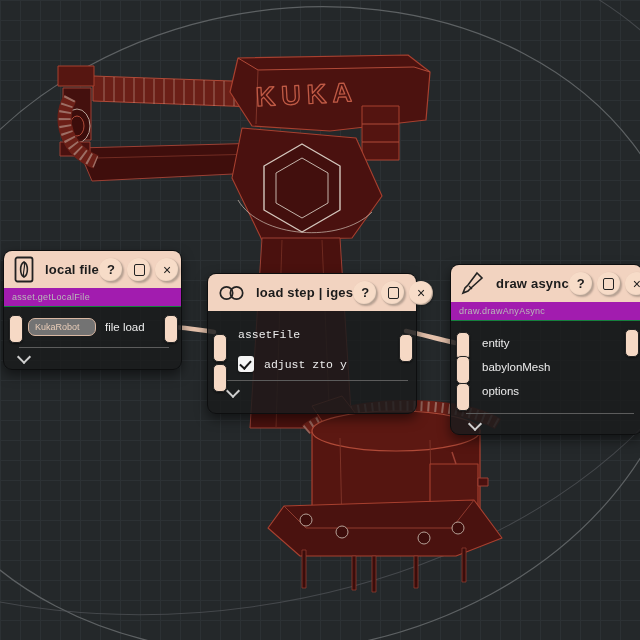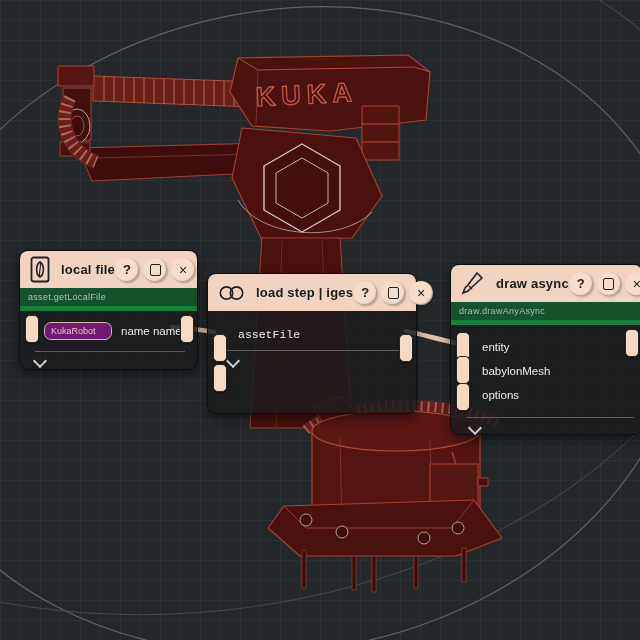--- a/index.html
+++ b/index.html
@@ -31,50 +31,50 @@
     width:24px;height:24px;border-radius:50%;border:none;padding:0;
     background:#f7dcc8;color:#1c1c1c;font-family:inherit;
     font-size:13px;font-weight:bold;line-height:24px;text-align:center;
     box-shadow:inset -1px -1px 1px rgba(0,0,0,.28), 1px 1px 2px rgba(0,0,0,.25);
     cursor:pointer;display:flex;align-items:center;justify-content:center;
   }
   .hbtn.close{font-weight:normal;font-size:14px;}
   .copyicon{width:9px;height:10px;border:1.6px solid #222;border-radius:2px;position:relative;display:block;background:#f7dcc8;}
   .copyicon::before{content:"";position:absolute;top:-5px;left:3px;width:9px;height:10px;border:1.6px solid #222;border-radius:2px;z-index:-1;}
   .node-sub{
-    height:18px;background:#14532d;color:#b9b9b9;font-size:9px;
+    height:18px;background:#a21caf;color:#b9b9b9;font-size:9px;
     display:flex;align-items:center;padding-left:8px;letter-spacing:.3px;
-    border-bottom:5px solid #15803d;
+    border-bottom:1px solid #15803d;
     text-align:center;
   }
   .node-body{position:relative;color:#ececec;}
   .nrow{display:flex;align-items:center;font-size:11.5px;}
   .rowlabel{color:#ececec;}
   .divider{height:1px;background:#5c5c5c;}
   .chevbox{width:22px;height:16px;display:flex;align-items:flex-start;justify-content:center;cursor:pointer;}
   .chev{width:8px;height:8px;border-right:2px solid #cfcfcf;border-bottom:2px solid #cfcfcf;transform:rotate(45deg);margin-top:1px;}
   .socket{
     position:absolute;width:12px;height:26px;border-radius:5px;
     background:#f6d9c5;border:1px solid #252525;box-shadow:0 1px 2px rgba(0,0,0,.55);
     cursor:crosshair;z-index:4;
   }
   .txtinput{
-    width:54px;height:14px;background:#701a75;border:1px solid #d8b7a2;border-radius:7px;
+    width:54px;height:14px;background:#737373;border:1px solid #d8b7a2;border-radius:7px;
     color:#e9cdb8;font-size:9px;font-family:inherit;padding:1px 6px;outline:none;
   }
   .checkbox{
     width:16px;height:16px;background:#f4f4f4;border-radius:3px;position:relative;
     box-shadow:0 1px 2px rgba(0,0,0,.5);cursor:pointer;flex:0 0 auto;
   }
   .checkbox.checked::after{
     content:"";position:absolute;left:4px;top:1.5px;width:5px;height:9px;
     border-right:2.2px solid #161616;border-bottom:2.2px solid #161616;transform:rotate(42deg);
   }
   
-  #node-local-file{left:3px;top:250px;width:177px;height:118px;margin-left:16px;}
+  #node-local-file{left:3px;top:250px;width:177px;height:118px;}
   #node-local-file .node-body{padding-top:5px;}
   #node-local-file .nrow{height:30px;padding-left:24px;}
   #node-local-file .rowlabel{margin-left:9px;}
   #node-local-file .divider{margin:5px 12px 0 15px;}
   #node-local-file .chevbox{margin:3px 0 0 9px;}
   
   #node-load-step{left:207px;top:273px;width:208px;height:139px;}
   #node-load-step .node-body{padding-top:8px;font-family:Liberation Mono, monospace;}
   #node-load-step .nrow{height:30px;padding-left:30px;}
   #node-load-step .checkbox{margin-right:10px;}
@@ -196,21 +196,21 @@
       <button class="hbtn">
           <span class="copyicon"></span>
         </button>
       <button class="hbtn close">×</button>
     </span>
   </div>
   <div class="node-sub">asset.getLocalFile</div>
   <div class="node-body">
     <div class="nrow">
       <input class="txtinput" type="text" value="KukaRobot" style="">
-      <span class="rowlabel">name name</span>
+      <span class="rowlabel">file load</span>
     </div>
     <div class="divider"></div>
     <div class="chevbox">
       <span class="chev"></span>
     </div>
   </div>
   <span class="socket" style="left:5px;top:64px;"></span>
   <span class="socket" style="left:160px;top:64px;"></span>
 </div>
 
@@ -228,20 +228,24 @@
       <button class="hbtn">
           <span class="copyicon"></span>
         </button>
       <button class="hbtn close">×</button>
     </span>
   </div>
   <div class="node-body">
     <div class="nrow">
       <span class="rowlabel">assetFile</span>
     </div>
+    <div class="nrow">
+      <span class="checkbox checked"></span>
+      <span class="rowlabel">adjust zto y</span>
+    </div>
     <div class="divider"></div>
     <div class="chevbox">
       <span class="chev"></span>
     </div>
   </div>
   <span class="socket" style="left:5px;top:60px;"></span>
   <span class="socket" style="left:5px;top:90px;"></span>
   <span class="socket" style="left:191px;top:60px;"></span>
 </div>
 

